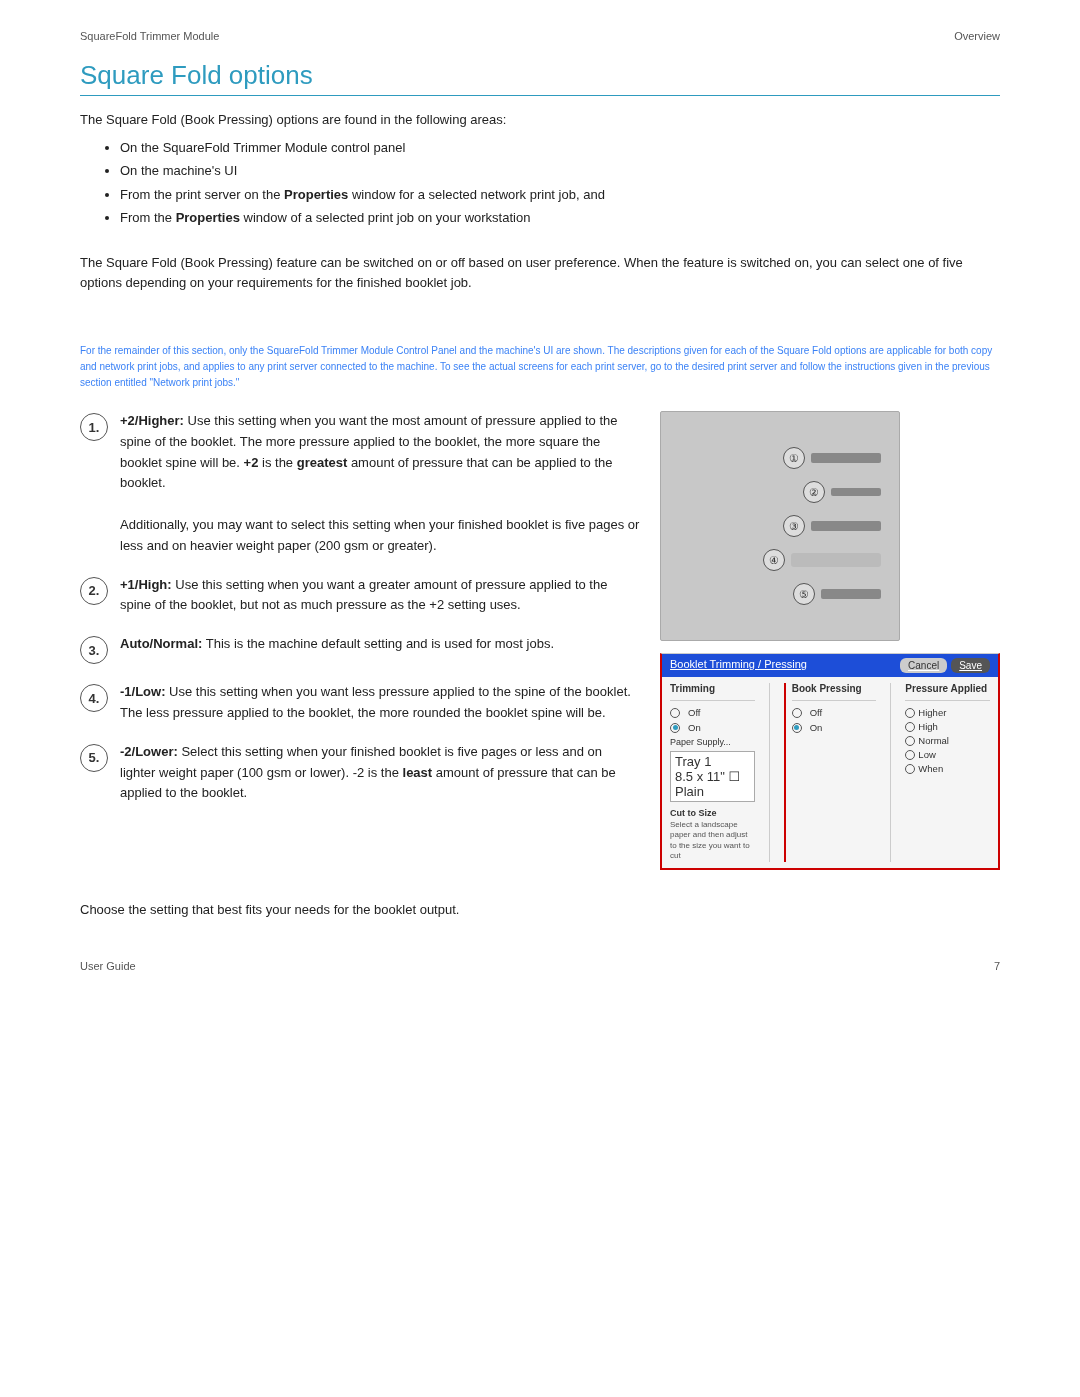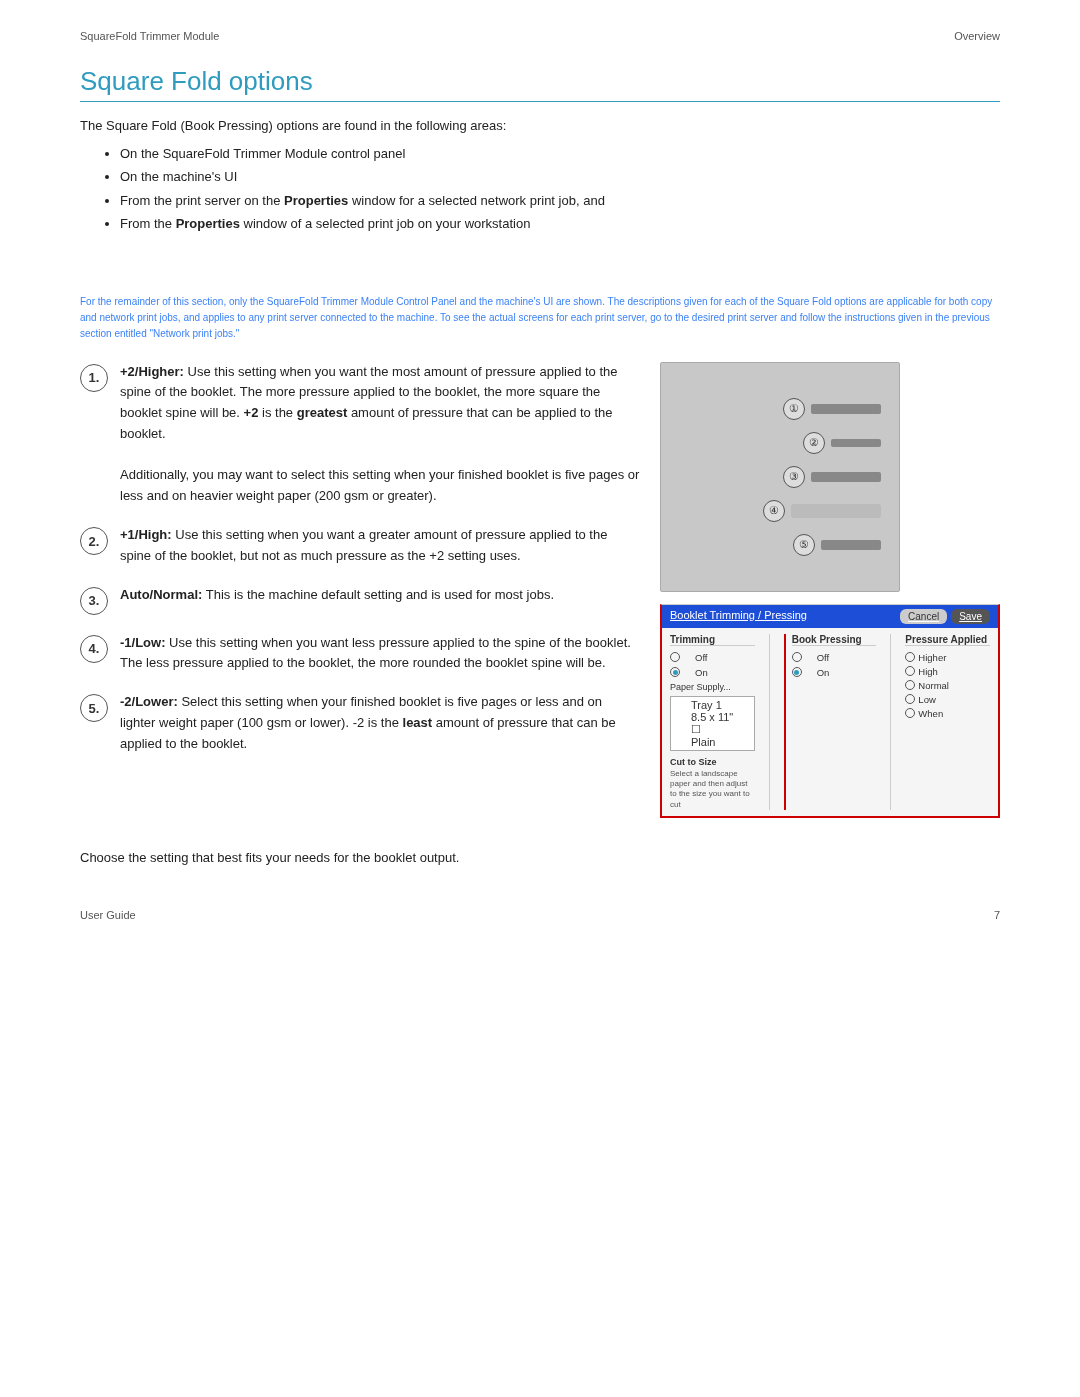--- a/index.html
+++ b/index.html
@@ -16,21 +16,21 @@
       width: 1080px;
       min-height: 1397px;
       padding: 30px 80px 40px 80px;
       position: relative;
     }
     .header-bar {
       display: flex;
       justify-content: space-between;
       font-size: 11px;
       color: #555;
-      margin-bottom: 24px;
+      margin-bottom: 18px;
       border-bottom: none;
     }
     h1.page-title {
       color: #2e9bbf;
       font-size: 26px;
       font-weight: normal;
       margin-bottom: 14px;
       border-bottom: 1px solid #2e9bbf;
       padding-bottom: 4px;
     }
@@ -179,26 +179,26 @@
     }
     .booklet-col {
       flex: 1;
     }
     .booklet-col-title {
       font-size: 10px;
       font-weight: bold;
       color: #333;
       margin-bottom: 6px;
       border-bottom: 1px solid #ccc;
-      padding-bottom: 0;
+      padding-bottom: 6px;
     }
     .booklet-radio-row {
       display: flex;
       align-items: center;
-      gap: 15px;
+      gap: 8px;
       margin-bottom: 4px;
     }
     .radio-circle {
       width: 10px;
       height: 10px;
       border-radius: 50%;
       border: 1.5px solid #555;
       display: flex;
       align-items: center;
       justify-content: center;
@@ -220,22 +220,22 @@
       margin: 0 4px;
     }
     .booklet-paper-supply {
       font-size: 9px;
       color: #333;
       margin-bottom: 4px;
     }
     .booklet-paper-box {
       border: 1px solid #aaa;
       background: #fff;
-      padding: 2px 20px;
-      font-size: 11px;
+      padding: 2px 4px;
+      font-size: 13px;
       margin-bottom: 6px;
       color: #333;
     }
     .booklet-cut-title {
       font-size: 9px;
       font-weight: bold;
       color: #333;
       margin-bottom: 2px;
     }
     .booklet-cut-desc {
@@ -294,20 +294,21 @@
   
   <ul class="bullet-list">
     <li>On the SquareFold Trimmer Module control panel</li>
     <li>On the machine's UI</li>
     <li>From the print server on the <b>Properties</b> window for a selected network print job, and</li>
     <li>From the <b>Properties</b> window of a selected print job on your workstation</li>
   </ul>
 
   <br>
 
+  <p class="para">The Square Fold (Book Pressing) feature can be switched on or off based on user preference. When the feature is switched on, you can select one of five options depending on your requirements for the finished booklet job.</p>
 
   <br>
 
   
   <div>
     <p class="note-para">For the remainder of this section, only the SquareFold Trimmer Module Control Panel and the machine's UI are shown. The descriptions given for each of the Square Fold options are applicable for both copy and network print jobs, and applies to any print server connected to the machine.  To see the actual screens for each print server, go to the desired print server and follow the instructions given in the previous section entitled "Network print jobs."</p>
   </div>
 
   
   <div class="two-col-layout">

